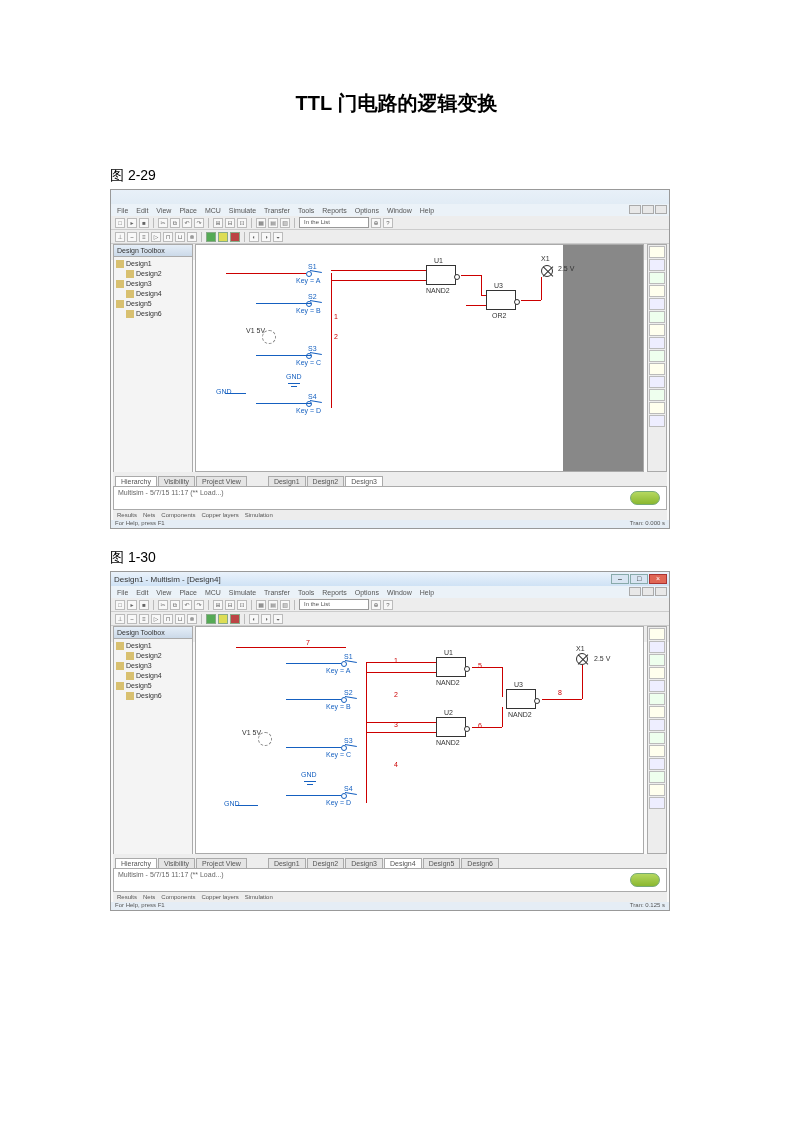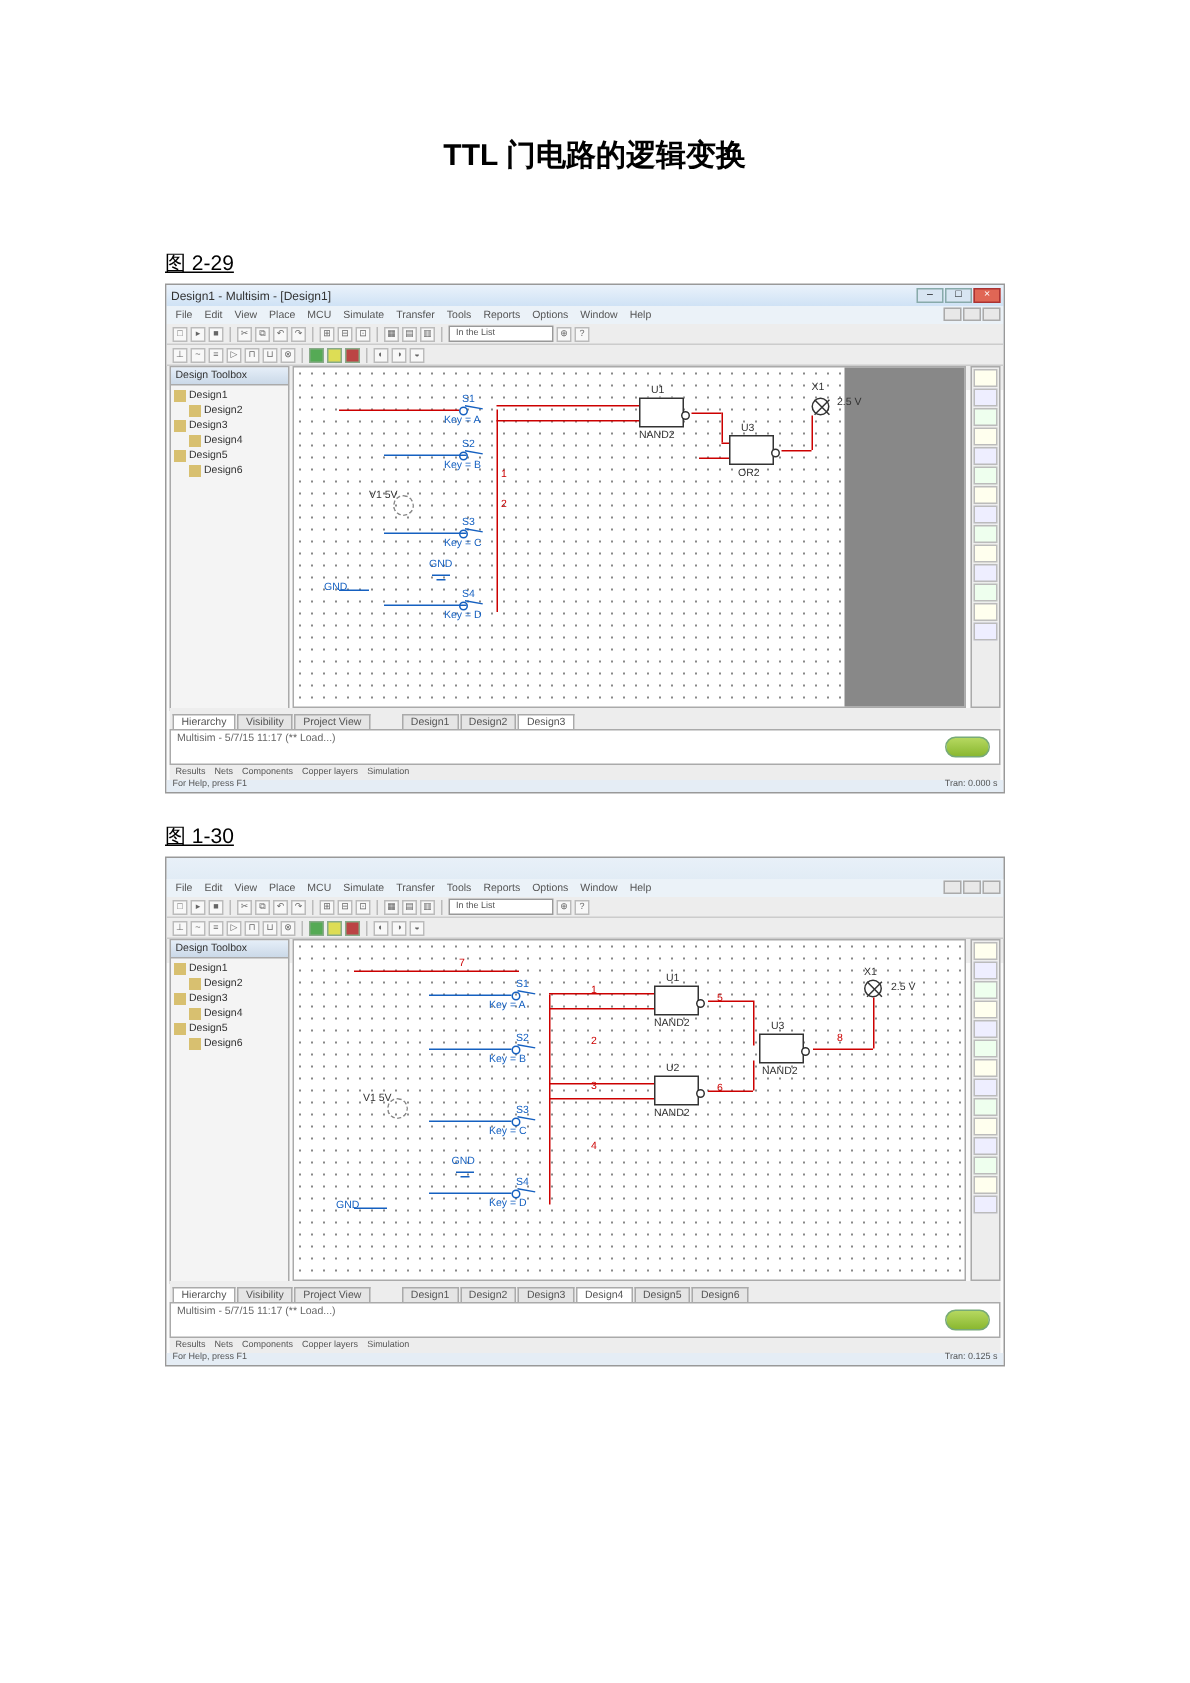--- a/index.html
+++ b/index.html
@@ -15,21 +15,20 @@
   .page-title {
     text-align: center;
     font-size: 20px;
     font-weight: bold;
     margin-bottom: 50px;
   }
   .figure-label {
     font-size: 14px;
     margin-bottom: 4px;
     margin-top: 10px;
-    text-decoration: underline;
   }
   .screenshot {
     width: 560px;
     height: 340px;
     border: 1px solid #999;
     background: linear-gradient(#e8f0f8, #d5e4f0 40px, #ededed 40px, #ededed 70px, #fafafa 70px);
     position: relative;
     font-size: 8px;
     overflow: hidden;
     margin-bottom: 20px;
@@ -155,218 +154,20 @@
   }
   .gnd::before { content:""; position:absolute; top:0; left:0; width:12px; height:1px; background:#1560c0; }
   .gnd::after { content:""; position:absolute; top:3px; left:3px; width:6px; height:1px; background:#1560c0; box-shadow: 1px 3px 0 -1px #1560c0; }
 </style>
 </head>
 <body>
 
 <div class="page-title">TTL 门电路的逻辑变换</div>
 
 <div class="figure-label">图 2-29</div>
-<div class="screenshot">
-  <div class="titlebar">
-    <span class="titlebar-text">Design1 - Multisim - [Design1]</span>
-    <div class="winbtns">
-      <div class="winbtn">–</div>
-      <div class="winbtn">□</div>
-      <div class="winbtn close">×</div>
-    </div>
-  </div>
-  <div class="menubar">
-    <span>File</span>
-    <span>Edit</span>
-    <span>View</span>
-    <span>Place</span>
-    <span>MCU</span>
-    <span>Simulate</span>
-    <span>Transfer</span>
-    <span>Tools</span>
-    <span>Reports</span>
-    <span>Options</span>
-    <span>Window</span>
-    <span>Help</span>
-    <div class="inner-winbtns">
-      <div class="inner-winbtn"></div>
-      <div class="inner-winbtn"></div>
-      <div class="inner-winbtn"></div>
-    </div>
-  </div>
-  <div class="toolbar1">
-    <div class="tbtn">□</div>
-    <div class="tbtn">▸</div>
-    <div class="tbtn">■</div>
-    <div class="tsep"></div>
-    <div class="tbtn">✂</div>
-    <div class="tbtn">⧉</div>
-    <div class="tbtn">↶</div>
-    <div class="tbtn">↷</div>
-    <div class="tsep"></div>
-    <div class="tbtn">⊞</div>
-    <div class="tbtn">⊟</div>
-    <div class="tbtn">⊡</div>
-    <div class="tsep"></div>
-    <div class="tbtn">▦</div>
-    <div class="tbtn">▤</div>
-    <div class="tbtn">▥</div>
-    <div class="tsep"></div>
-    <div class="tcombo" style="width:70px">In the List</div>
-    <div class="tbtn">⊕</div>
-    <div class="tbtn">?</div>
-  </div>
-  <div class="toolbar2">
-    <div class="tbtn">⊥</div>
-    <div class="tbtn">~</div>
-    <div class="tbtn">≡</div>
-    <div class="tbtn">▷</div>
-    <div class="tbtn">⊓</div>
-    <div class="tbtn">⊔</div>
-    <div class="tbtn">⊗</div>
-    <div class="tsep"></div>
-    <div class="sim-btn play"></div>
-    <div class="sim-btn pause"></div>
-    <div class="sim-btn stop"></div>
-    <div class="tsep"></div>
-    <div class="tbtn">◐</div>
-    <div class="tbtn">◑</div>
-    <div class="tbtn">◒</div>
-  </div>
-  <div class="side-toolbox">
-    <div class="side-header">Design Toolbox</div>
-    <div class="tree">
-      <div class="tree-item">
-          <span class="tree-icon"></span>
-          <span>Design1</span>
-        </div>
-      <div class="tree-item tree-indent">
-          <span class="tree-icon"></span>
-          <span>Design2</span>
-        </div>
-      <div class="tree-item">
-          <span class="tree-icon"></span>
-          <span>Design3</span>
-        </div>
-      <div class="tree-item tree-indent">
-          <span class="tree-icon"></span>
-          <span>Design4</span>
-        </div>
-      <div class="tree-item">
-          <span class="tree-icon"></span>
-          <span>Design5</span>
-        </div>
-      <div class="tree-item tree-indent">
-          <span class="tree-icon"></span>
-          <span>Design6</span>
-        </div>
-    </div>
-  </div>
-  <div class="canvas-area">
-    <div class="canvas-gray"></div>
-
-    <div class="vsrc" style="top:85px; left:66px"></div>
-    <div class="label black" style="top:82px; left:50px">V1
-5V</div>
-
-    <div class="wire-h" style="top:28px; left:30px; width:80px"></div>
-    <div class="switch-box" style="top:24px; left:110px"></div>
-    <div class="label" style="top:18px; left:112px">S1</div>
-    <div class="label" style="top:32px; left:100px">Key = A</div>
-
-    <div class="wire-h wire-b" style="top:58px; left:60px; width:55px"></div>
-    <div class="switch-box" style="top:54px; left:110px"></div>
-    <div class="label" style="top:48px; left:112px">S2</div>
-    <div class="label" style="top:62px; left:100px">Key = B</div>
-
-    <div class="wire-h wire-b" style="top:110px; left:60px; width:55px"></div>
-    <div class="switch-box" style="top:106px; left:110px"></div>
-    <div class="label" style="top:100px; left:112px">S3</div>
-    <div class="label" style="top:114px; left:100px">Key = C</div>
-
-    <div class="wire-h wire-b" style="top:158px; left:60px; width:55px"></div>
-    <div class="switch-box" style="top:154px; left:110px"></div>
-    <div class="label" style="top:148px; left:112px">S4</div>
-    <div class="label" style="top:162px; left:100px">Key = D</div>
-
-    <div class="label" style="top:128px; left:90px">GND</div>
-    <div class="gnd" style="top:138px; left:92px"></div>
-    <div class="wire-h wire-b" style="top:148px; left:30px; width:20px"></div>
-    <div class="label" style="top:143px; left:20px">GND</div>
-
-    <div class="wire-v" style="top:28px; left:135px; height:135px"></div>
-    <div class="label red" style="top:68px; left:138px">1</div>
-    <div class="label red" style="top:88px; left:138px">2</div>
-
-    <div class="gate" style="top:20px; left:230px"></div>
-    <div class="label black" style="top:12px; left:238px">U1</div>
-    <div class="label black" style="top:42px; left:230px">NAND2</div>
-    <div class="wire-h" style="top:25px; left:135px; width:95px"></div>
-    <div class="wire-h" style="top:35px; left:135px; width:95px"></div>
-
-    <div class="gate" style="top:45px; left:290px"></div>
-    <div class="label black" style="top:37px; left:298px">U3</div>
-    <div class="label black" style="top:67px; left:296px">OR2</div>
-    <div class="wire-h" style="top:30px; left:265px; width:20px"></div>
-    <div class="wire-v" style="top:30px; left:285px; height:20px"></div>
-    <div class="wire-h" style="top:50px; left:285px; width:5px"></div>
-    <div class="wire-h" style="top:60px; left:270px; width:20px"></div>
-
-    <div class="lamp" style="top:20px; left:345px"></div>
-    <div class="label black" style="top:10px; left:345px">X1</div>
-    <div class="label black" style="top:20px; left:362px">2.5 V</div>
-    <div class="wire-h" style="top:55px; left:325px; width:20px"></div>
-    <div class="wire-v" style="top:32px; left:345px; height:23px"></div>
-  </div>
-  <div class="right-strip">
-    <div class="rbtn c1"></div>
-    <div class="rbtn c2"></div>
-    <div class="rbtn c3"></div>
-    <div class="rbtn c1"></div>
-    <div class="rbtn c2"></div>
-    <div class="rbtn c3"></div>
-    <div class="rbtn c1"></div>
-    <div class="rbtn c2"></div>
-    <div class="rbtn c3"></div>
-    <div class="rbtn c1"></div>
-    <div class="rbtn c2"></div>
-    <div class="rbtn c3"></div>
-    <div class="rbtn c1"></div>
-    <div class="rbtn c2"></div>
-  </div>
-  <div class="bottom-tabs">
-    <div class="left-tabs-section">
-      <div class="btab active">Hierarchy</div>
-      <div class="btab">Visibility</div>
-      <div class="btab">Project View</div>
-    </div>
-    <div class="design-tabs-section">
-      <div class="btab">Design1</div>
-      <div class="btab">Design2</div>
-      <div class="btab active">Design3</div>
-    </div>
-  </div>
-  <div class="spreadsheet">
-    <span>Multisim  -  5/7/15 11:17 (** Load...)</span>
-    <div class="spreadsheet-badge"></div>
-  </div>
-  <div class="spreadsheet-tabs">
-    <span>Results</span>
-    <span>Nets</span>
-    <span>Components</span>
-    <span>Copper layers</span>
-    <span>Simulation</span>
-  </div>
-  <div class="statusbar">
-    <span>For Help, press F1</span>
-    <span>Tran: 0.000 s</span>
-  </div>
-</div>
-
-<div class="figure-label">图 1-30</div>
 <div class="screenshot">
   <div class="menubar">
     <span>File</span>
     <span>Edit</span>
     <span>View</span>
     <span>Place</span>
     <span>MCU</span>
     <span>Simulate</span>
     <span>Transfer</span>
     <span>Tools</span>
@@ -442,20 +243,218 @@
           <span class="tree-icon"></span>
           <span>Design5</span>
         </div>
       <div class="tree-item tree-indent">
           <span class="tree-icon"></span>
           <span>Design6</span>
         </div>
     </div>
   </div>
   <div class="canvas-area">
+    <div class="canvas-gray"></div>
+
+    <div class="vsrc" style="top:85px; left:66px"></div>
+    <div class="label black" style="top:82px; left:50px">V1
+5V</div>
+
+    <div class="wire-h" style="top:28px; left:30px; width:80px"></div>
+    <div class="switch-box" style="top:24px; left:110px"></div>
+    <div class="label" style="top:18px; left:112px">S1</div>
+    <div class="label" style="top:32px; left:100px">Key = A</div>
+
+    <div class="wire-h wire-b" style="top:58px; left:60px; width:55px"></div>
+    <div class="switch-box" style="top:54px; left:110px"></div>
+    <div class="label" style="top:48px; left:112px">S2</div>
+    <div class="label" style="top:62px; left:100px">Key = B</div>
+
+    <div class="wire-h wire-b" style="top:110px; left:60px; width:55px"></div>
+    <div class="switch-box" style="top:106px; left:110px"></div>
+    <div class="label" style="top:100px; left:112px">S3</div>
+    <div class="label" style="top:114px; left:100px">Key = C</div>
+
+    <div class="wire-h wire-b" style="top:158px; left:60px; width:55px"></div>
+    <div class="switch-box" style="top:154px; left:110px"></div>
+    <div class="label" style="top:148px; left:112px">S4</div>
+    <div class="label" style="top:162px; left:100px">Key = D</div>
+
+    <div class="label" style="top:128px; left:90px">GND</div>
+    <div class="gnd" style="top:138px; left:92px"></div>
+    <div class="wire-h wire-b" style="top:148px; left:30px; width:20px"></div>
+    <div class="label" style="top:143px; left:20px">GND</div>
+
+    <div class="wire-v" style="top:28px; left:135px; height:135px"></div>
+    <div class="label red" style="top:68px; left:138px">1</div>
+    <div class="label red" style="top:88px; left:138px">2</div>
+
+    <div class="gate" style="top:20px; left:230px"></div>
+    <div class="label black" style="top:12px; left:238px">U1</div>
+    <div class="label black" style="top:42px; left:230px">NAND2</div>
+    <div class="wire-h" style="top:25px; left:135px; width:95px"></div>
+    <div class="wire-h" style="top:35px; left:135px; width:95px"></div>
+
+    <div class="gate" style="top:45px; left:290px"></div>
+    <div class="label black" style="top:37px; left:298px">U3</div>
+    <div class="label black" style="top:67px; left:296px">OR2</div>
+    <div class="wire-h" style="top:30px; left:265px; width:20px"></div>
+    <div class="wire-v" style="top:30px; left:285px; height:20px"></div>
+    <div class="wire-h" style="top:50px; left:285px; width:5px"></div>
+    <div class="wire-h" style="top:60px; left:270px; width:20px"></div>
+
+    <div class="lamp" style="top:20px; left:345px"></div>
+    <div class="label black" style="top:10px; left:345px">X1</div>
+    <div class="label black" style="top:20px; left:362px">2.5 V</div>
+    <div class="wire-h" style="top:55px; left:325px; width:20px"></div>
+    <div class="wire-v" style="top:32px; left:345px; height:23px"></div>
+  </div>
+  <div class="right-strip">
+    <div class="rbtn c1"></div>
+    <div class="rbtn c2"></div>
+    <div class="rbtn c3"></div>
+    <div class="rbtn c1"></div>
+    <div class="rbtn c2"></div>
+    <div class="rbtn c3"></div>
+    <div class="rbtn c1"></div>
+    <div class="rbtn c2"></div>
+    <div class="rbtn c3"></div>
+    <div class="rbtn c1"></div>
+    <div class="rbtn c2"></div>
+    <div class="rbtn c3"></div>
+    <div class="rbtn c1"></div>
+    <div class="rbtn c2"></div>
+  </div>
+  <div class="bottom-tabs">
+    <div class="left-tabs-section">
+      <div class="btab active">Hierarchy</div>
+      <div class="btab">Visibility</div>
+      <div class="btab">Project View</div>
+    </div>
+    <div class="design-tabs-section">
+      <div class="btab">Design1</div>
+      <div class="btab">Design2</div>
+      <div class="btab active">Design3</div>
+    </div>
+  </div>
+  <div class="spreadsheet">
+    <span>Multisim  -  5/7/15 11:17 (** Load...)</span>
+    <div class="spreadsheet-badge"></div>
+  </div>
+  <div class="spreadsheet-tabs">
+    <span>Results</span>
+    <span>Nets</span>
+    <span>Components</span>
+    <span>Copper layers</span>
+    <span>Simulation</span>
+  </div>
+  <div class="statusbar">
+    <span>For Help, press F1</span>
+    <span>Tran: 0.000 s</span>
+  </div>
+</div>
+
+<div class="figure-label">图 1-30</div>
+<div class="screenshot">
+  <div class="titlebar">
+    <span class="titlebar-text">Design1 - Multisim - [Design4]</span>
+    <div class="winbtns">
+      <div class="winbtn">–</div>
+      <div class="winbtn">□</div>
+      <div class="winbtn close">×</div>
+    </div>
+  </div>
+  <div class="menubar">
+    <span>File</span>
+    <span>Edit</span>
+    <span>View</span>
+    <span>Place</span>
+    <span>MCU</span>
+    <span>Simulate</span>
+    <span>Transfer</span>
+    <span>Tools</span>
+    <span>Reports</span>
+    <span>Options</span>
+    <span>Window</span>
+    <span>Help</span>
+    <div class="inner-winbtns">
+      <div class="inner-winbtn"></div>
+      <div class="inner-winbtn"></div>
+      <div class="inner-winbtn"></div>
+    </div>
+  </div>
+  <div class="toolbar1">
+    <div class="tbtn">□</div>
+    <div class="tbtn">▸</div>
+    <div class="tbtn">■</div>
+    <div class="tsep"></div>
+    <div class="tbtn">✂</div>
+    <div class="tbtn">⧉</div>
+    <div class="tbtn">↶</div>
+    <div class="tbtn">↷</div>
+    <div class="tsep"></div>
+    <div class="tbtn">⊞</div>
+    <div class="tbtn">⊟</div>
+    <div class="tbtn">⊡</div>
+    <div class="tsep"></div>
+    <div class="tbtn">▦</div>
+    <div class="tbtn">▤</div>
+    <div class="tbtn">▥</div>
+    <div class="tsep"></div>
+    <div class="tcombo" style="width:70px">In the List</div>
+    <div class="tbtn">⊕</div>
+    <div class="tbtn">?</div>
+  </div>
+  <div class="toolbar2">
+    <div class="tbtn">⊥</div>
+    <div class="tbtn">~</div>
+    <div class="tbtn">≡</div>
+    <div class="tbtn">▷</div>
+    <div class="tbtn">⊓</div>
+    <div class="tbtn">⊔</div>
+    <div class="tbtn">⊗</div>
+    <div class="tsep"></div>
+    <div class="sim-btn play"></div>
+    <div class="sim-btn pause"></div>
+    <div class="sim-btn stop"></div>
+    <div class="tsep"></div>
+    <div class="tbtn">◐</div>
+    <div class="tbtn">◑</div>
+    <div class="tbtn">◒</div>
+  </div>
+  <div class="side-toolbox">
+    <div class="side-header">Design Toolbox</div>
+    <div class="tree">
+      <div class="tree-item">
+          <span class="tree-icon"></span>
+          <span>Design1</span>
+        </div>
+      <div class="tree-item tree-indent">
+          <span class="tree-icon"></span>
+          <span>Design2</span>
+        </div>
+      <div class="tree-item">
+          <span class="tree-icon"></span>
+          <span>Design3</span>
+        </div>
+      <div class="tree-item tree-indent">
+          <span class="tree-icon"></span>
+          <span>Design4</span>
+        </div>
+      <div class="tree-item">
+          <span class="tree-icon"></span>
+          <span>Design5</span>
+        </div>
+      <div class="tree-item tree-indent">
+          <span class="tree-icon"></span>
+          <span>Design6</span>
+        </div>
+    </div>
+  </div>
+  <div class="canvas-area">
 
     <div class="label red" style="top:12px; left:110px">7</div>
     <div class="wire-h" style="top:20px; left:40px; width:110px"></div>
 
     <div class="vsrc" style="top:105px; left:62px"></div>
     <div class="label black" style="top:102px; left:46px">V1
 5V</div>
 
     <div class="wire-h wire-b" style="top:36px; left:90px; width:55px"></div>
     <div class="switch-box" style="top:32px; left:145px"></div>

